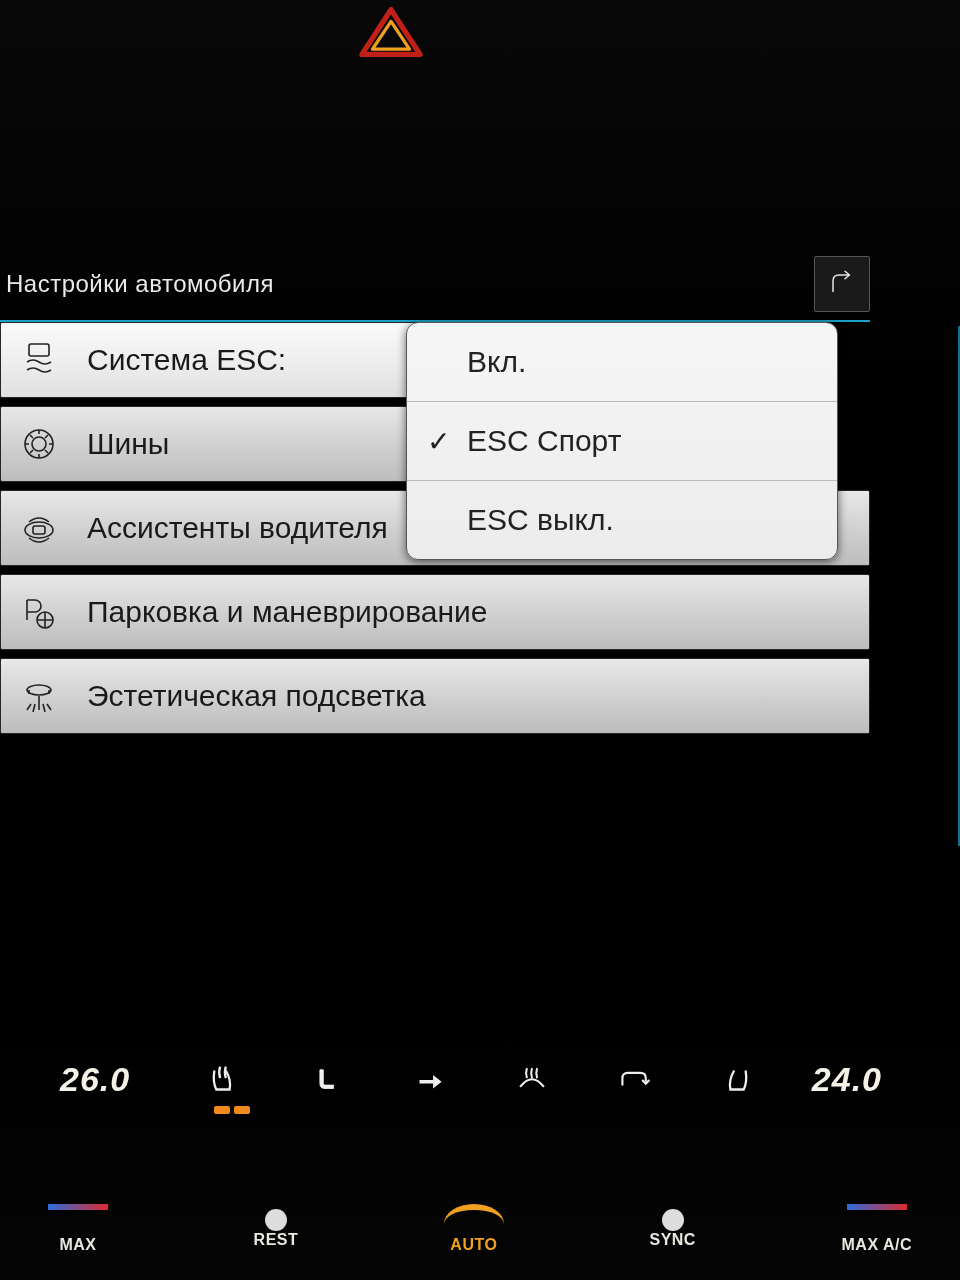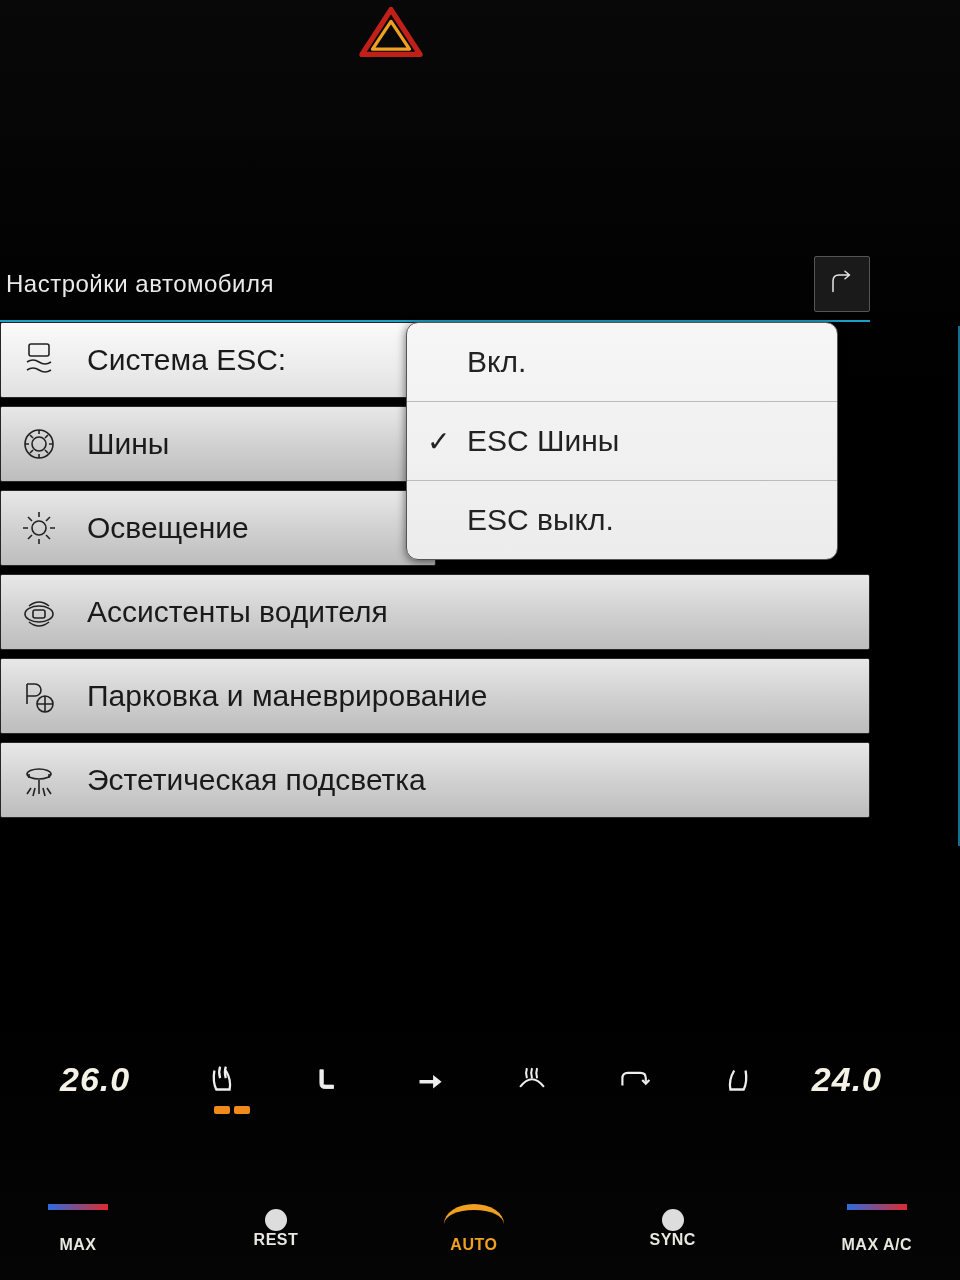--- a/index.html
+++ b/index.html
@@ -82,29 +82,20 @@
         <span class="icon">
           <svg viewBox="0 0 40 40">
               <circle cx="20" cy="20" r="14"></circle>
               <circle cx="20" cy="20" r="7"></circle>
               <path d="M20 6v4M20 30v4M6 20h4M30 20h4M11 11l3 3M26 26l3 3M29 11l-3 3M14 26l-3 3"></path>
             </svg>
         </span>
         <span class="lbl">Шины</span>
       </div>
 
-      <div class="row narrow">
-        <span class="icon">
-          <svg viewBox="0 0 40 40">
-              <circle cx="20" cy="20" r="7"></circle>
-              <path d="M20 4v5M20 31v5M4 20h5M31 20h5M9 9l4 4M27 27l4 4M31 9l-4 4M13 27l-4 4"></path>
-            </svg>
-        </span>
-        <span class="lbl">Освещение</span>
-      </div>
 
       <div class="row">
         <span class="icon">
           <svg viewBox="0 0 40 40">
               <ellipse cx="20" cy="22" rx="14" ry="8"></ellipse>
               <path d="M10 14 Q20 6 30 14"></path>
               <path d="M10 30 Q20 38 30 30"></path>
               <rect x="14" y="18" width="12" height="8" rx="2"></rect>
             </svg>
         </span>
@@ -132,21 +123,21 @@
         <span class="lbl">Эстетическая подсветка</span>
       </div>
 
       <div class="popup">
         <div class="opt">
           <span class="chk"></span>
           <span>Вкл.</span>
         </div>
         <div class="opt">
           <span class="chk">✓</span>
-          <span>ESC Шины</span>
+          <span>ESC Спорт</span>
         </div>
         <div class="opt">
           <span class="chk"></span>
           <span>ESC выкл.</span>
         </div>
       </div>
 
     </div>
   </div>
 

